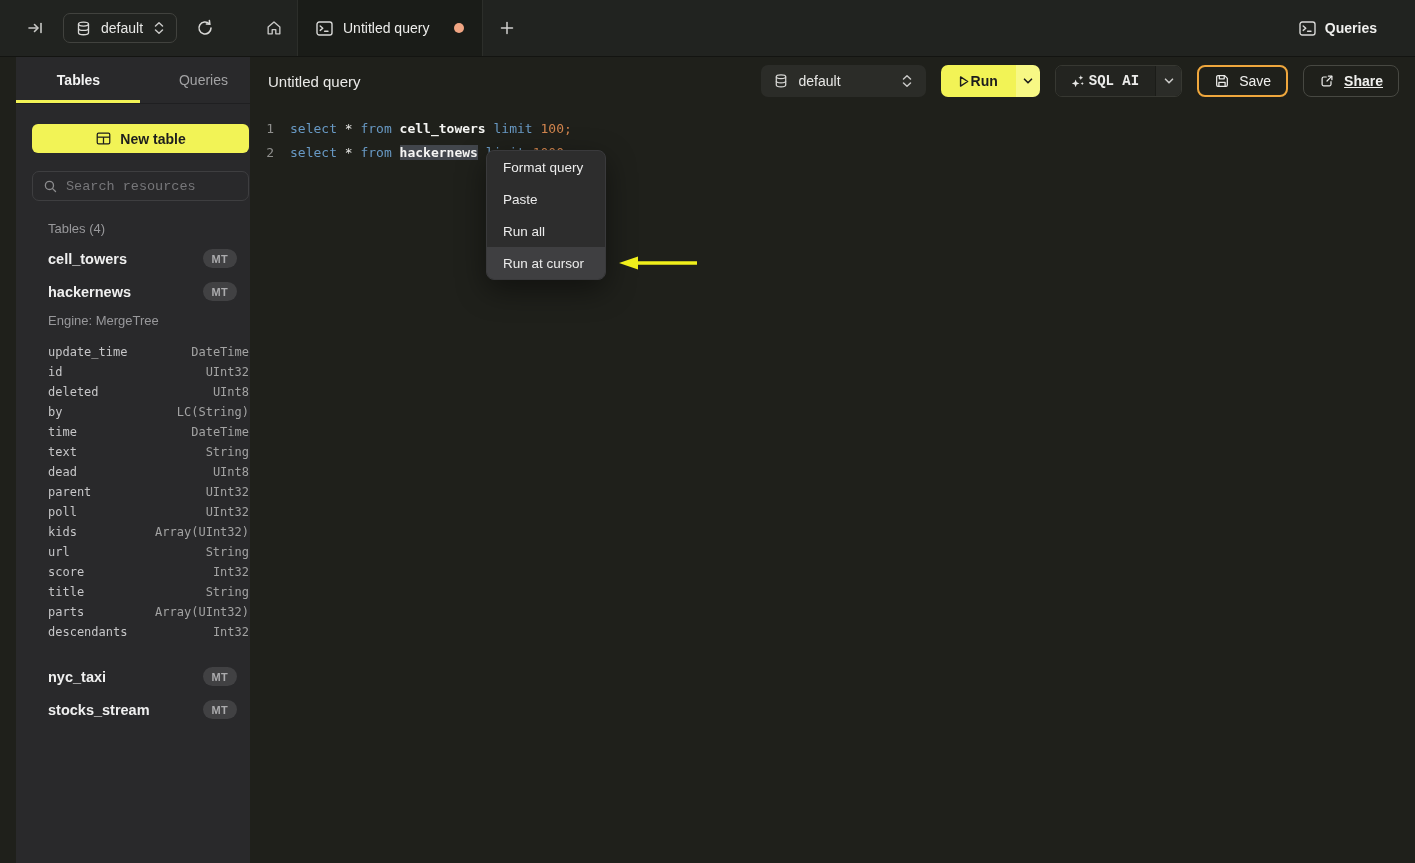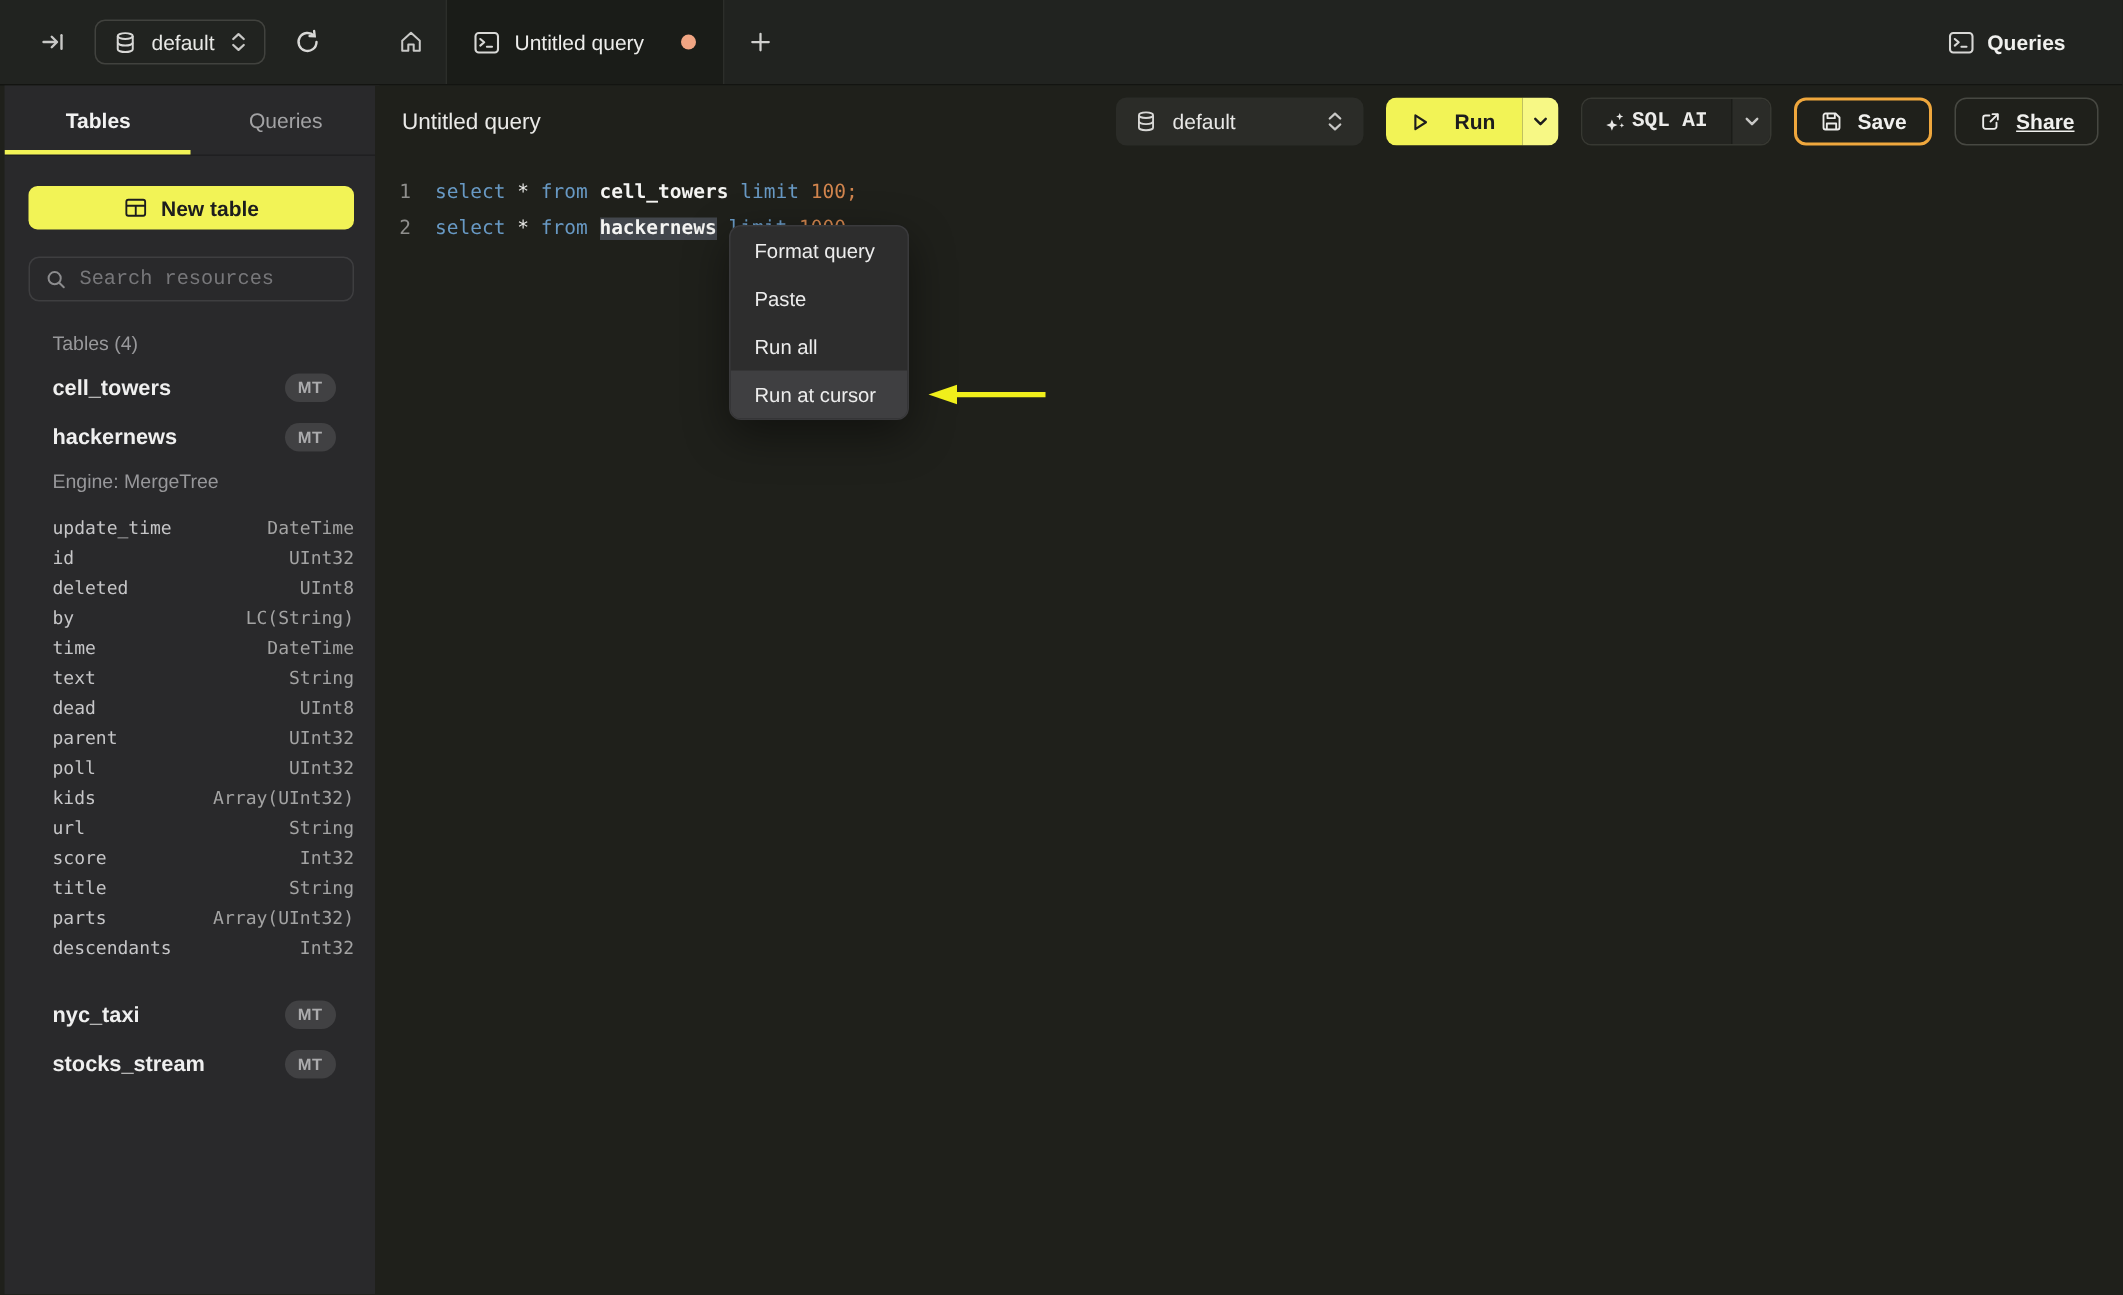--- a/index.html
+++ b/index.html
@@ -40,21 +40,21 @@
     width:186px;display:flex;align-items:center;padding:0 18px;gap:10px;
     background:#1a1c18;border-left:1px solid #2c2e2a;border-right:1px solid #2c2e2a;cursor:pointer;
   }
   .query-tab .title{font-size:14px;color:#ededeb;flex:1;white-space:nowrap;}
   .dirty-dot{width:10px;height:10px;border-radius:50%;background:var(--tab-dot);flex:none;}
   .topbar-right{position:absolute;right:38px;top:0;height:56px;display:flex;align-items:center;}
   .queries-btn{display:flex;align-items:center;gap:9px;background:none;border:none;cursor:pointer;color:#f0f0ee;font-size:14px;font-weight:600;}
 
   
   .sidebar{
-    position:absolute;left:3px;top:57px;width:250px;height:806px;
+    position:absolute;left:16px;top:57px;width:250px;height:806px;
     background:#29292b;overflow:hidden;
   }
   .side-tabs{position:relative;height:47px;display:flex;border-bottom:1px solid #1f1f21;}
   .side-tab{flex:1;background:none;border:none;cursor:pointer;font-size:14px;color:#a2a2a4;font-family:inherit;}
   .side-tab.active{color:#f2f2f2;font-weight:600;}
   .side-tab-underline{position:absolute;left:0;bottom:0;width:124px;height:3px;background:var(--accent-yellow);}
   .new-table-btn{
     margin:20px 16px 0 16px;width:217px;height:29px;border:none;border-radius:6px;
     background:var(--accent-yellow);color:#1d1d1d;font-size:14px;font-weight:600;font-family:inherit;
     display:flex;align-items:center;justify-content:center;gap:8px;cursor:pointer;
@@ -86,30 +86,30 @@
   .main{position:absolute;left:250px;top:57px;width:1165px;height:806px;background:#1f201b;}
   .toolbar{height:48px;display:flex;align-items:center;padding:0 16px 0 18px;}
   .toolbar .doc-title{font-size:15px;color:#eaeae8;}
   .toolbar-controls{margin-left:auto;display:flex;align-items:center;gap:15px;}
   .tb-db-select{
     width:165px;height:32px;border-radius:7px;background:#2b2c28;border:none;cursor:pointer;
     display:flex;align-items:center;gap:10px;padding:0 12px;color:#e8e8e6;
   }
   .tb-db-select .lbl{font-size:14px;flex:1;text-align:left;}
   .run-group{display:flex;height:32px;border-radius:7px;overflow:hidden;cursor:pointer;}
-  .run-main{display:flex;align-items:center;gap:16px;background:var(--accent-yellow);border:none;padding:0 18px 0 15px;
+  .run-main{display:flex;align-items:center;gap:0;background:var(--accent-yellow);border:none;padding:0 18px 0 15px;
     color:#1d1d1d;font-size:14px;font-weight:600;font-family:inherit;cursor:pointer;}
   .run-chevron{width:24px;background:var(--run-chevron);border:none;display:flex;align-items:center;justify-content:center;cursor:pointer;}
   .sqlai-group{display:flex;height:32px;border-radius:7px;overflow:hidden;border:1px solid #373832;cursor:pointer;}
   .sqlai-main{display:flex;align-items:center;gap:3px;background:#232420;border:none;padding:0 16px 0 13px;
     color:#ececea;font-size:14px;font-weight:600;font-family:Liberation Mono, monospace;cursor:pointer;}
   .sqlai-chevron{width:26px;background:#2b2c28;border:none;border-left:1px solid #1b1c18;display:flex;align-items:center;justify-content:center;cursor:pointer;}
   .save-btn{
     height:32px;padding:0 15px;border:2px solid var(--save-border);border-radius:8px;background:transparent;
-    color:#f0f0ee;font-size:14px;font-weight:700;font-family:inherit;display:flex;align-items:center;gap:9px;cursor:pointer;text-align:right;
+    color:#f0f0ee;font-size:14px;font-weight:400;font-family:inherit;display:flex;align-items:center;gap:9px;cursor:pointer;text-align:right;
   }
   .share-btn{
     height:32px;padding:0 15px;border:1px solid #474842;border-radius:8px;background:transparent;
     color:#f0f0ee;font-size:14px;font-weight:600;font-family:inherit;display:flex;align-items:center;gap:9px;cursor:pointer;text-decoration:underline;
   }
 
   
   .editor{padding-top:11px;font-family:"DejaVu Sans Mono",monospace;font-size:13px;}
   .code-line{height:24px;display:flex;align-items:center;}
   .gutter{width:24px;text-align:right;color:#8f8f8d;flex:none;}

